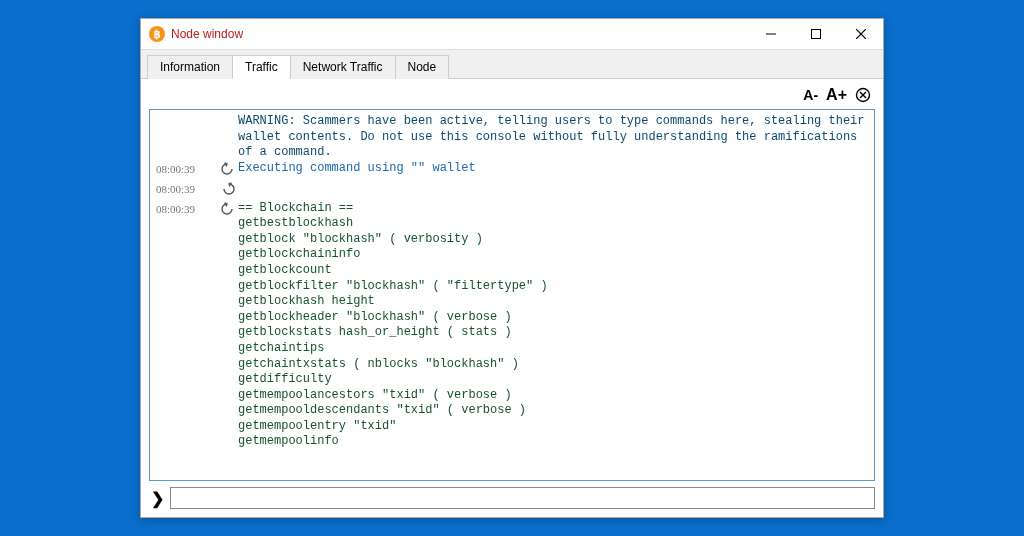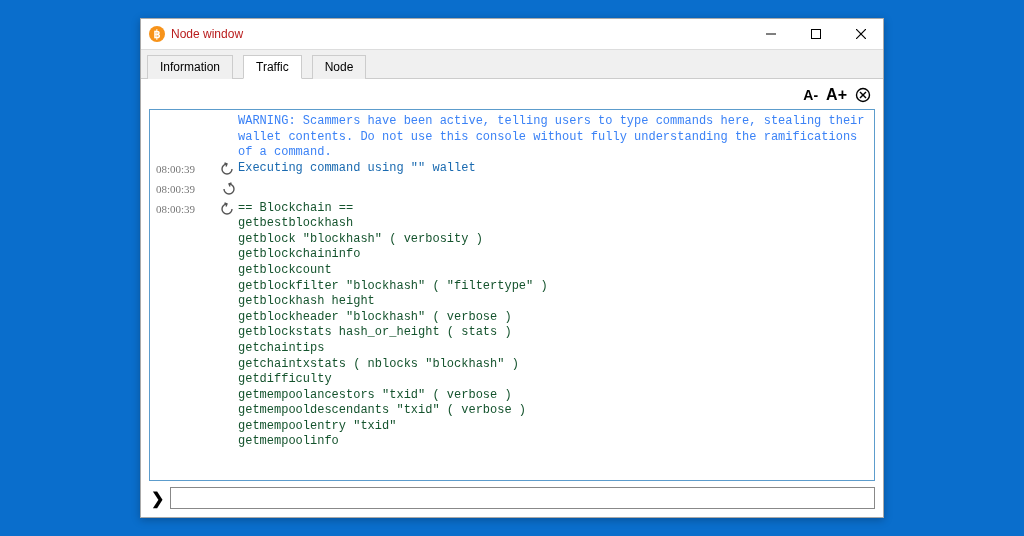--- a/index.html
+++ b/index.html
@@ -51,21 +51,21 @@
   cursor: default;
 }
 .winbtn svg { display: block; }
 .tabs {
   display: flex;
   background: #f0f0f0;
   border-top: 1px solid #ddd;
   border-bottom: 1px solid #ccc;
   padding-left: 6px;
   padding-top: 4px;
-  gap: 11px;
+  gap: 0;
 }
 .tab {
   padding: 4px 12px;
   font-size: 12px;
   border: 1px solid #ccc;
   border-bottom: none;
   background: #f0f0f0;
   margin-right: -1px;
   position: relative;
   top: 1px;
@@ -127,21 +127,21 @@
   text-align: center;
   color: #555;
   font-size: 13px;
   padding-top: 0;
 }
 .msg {
   flex: 1;
   white-space: pre-wrap;
   word-break: break-word;
 }
-.warn { color: #3b82f6; }
+.warn { color: #0c4a6e; }
 .cmd { color: #1a6ab0; }
 .body-text { color: #14532d; }
 .input-row {
   display: flex;
   align-items: center;
   margin-top: 6px;
   gap: 4px;
 }
 .prompt {
   font-weight: bold;
@@ -183,20 +183,21 @@
       <svg width="10" height="10">
           <line x1="0" y1="0" x2="10" y2="10" stroke="#000" stroke-width="1.2"></line>
           <line x1="10" y1="0" x2="0" y2="10" stroke="#000" stroke-width="1.2"></line>
         </svg>
     </div>
   </div>
 
   <div class="tabs">
     <div class="tab">Information</div>
     <div class="tab active">Traffic</div>
+    <div class="tab">Network Traffic</div>
     <div class="tab">Node</div>
   </div>
 
   <div class="content">
     <div class="toolbar">
       <span class="font-btn small">A-</span>
       <span class="font-btn">A+</span>
       <span class="clear-btn">
         <svg width="16" height="16">
             <circle cx="8" cy="8" r="6.5" fill="none" stroke="#000" stroke-width="1.4"></circle>

